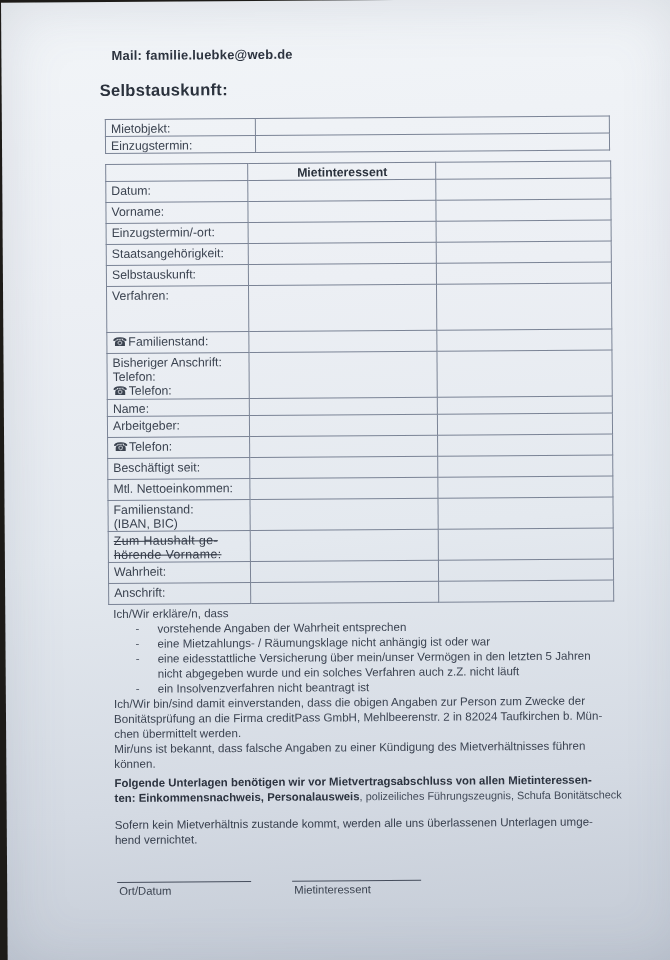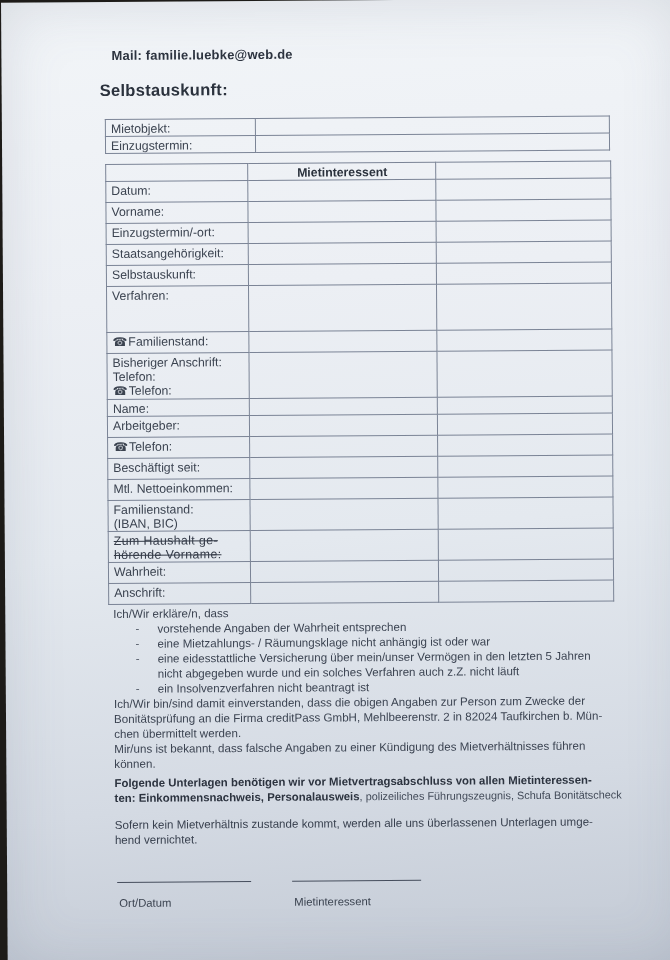--- a/index.html
+++ b/index.html
@@ -42,21 +42,21 @@
   .text-block{position:absolute;left:108px;top:604px;width:560px;font-size:11.6px;line-height:15px;color:#3c4452;}
   .pre{white-space:pre-line;}
   .bullet{display:flex;}
   .bullet .dash{margin-left:22px;width:22px;flex:0 0 22px;}
   .docs{position:absolute;left:108px;top:774px;width:560px;font-size:11.4px;line-height:15px;}
   .docs .b{font-weight:bold;color:#2c333f;}
   .docs .n{font-size:10.9px;color:#434b59;}
   .retention{position:absolute;left:108px;top:815px;width:560px;font-size:11.6px;line-height:15px;}
   .sig{position:absolute;top:880px;}
   .sig-line{border-top:1.2px solid #454d5c;height:2px;}
-  .sig-label{font-size:11.3px;color:#3b4350;padding-left:2px;margin-top:12px;}
+  .sig-label{font-size:11.3px;color:#3b4350;padding-left:2px;}
   .sig1{left:110px;width:134px;}
   .sig2{left:285px;width:129px;}
 </style>
 </head>
 <body>
 
 <div class="photo">
   <div class="paper">
     <div class="content">
 

